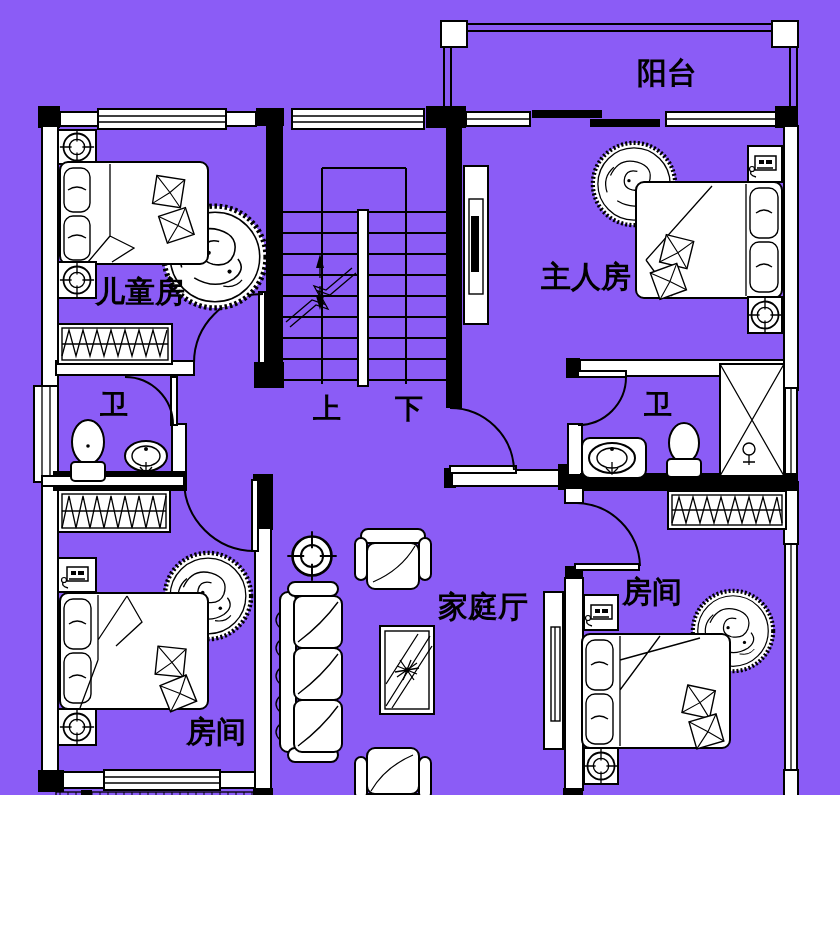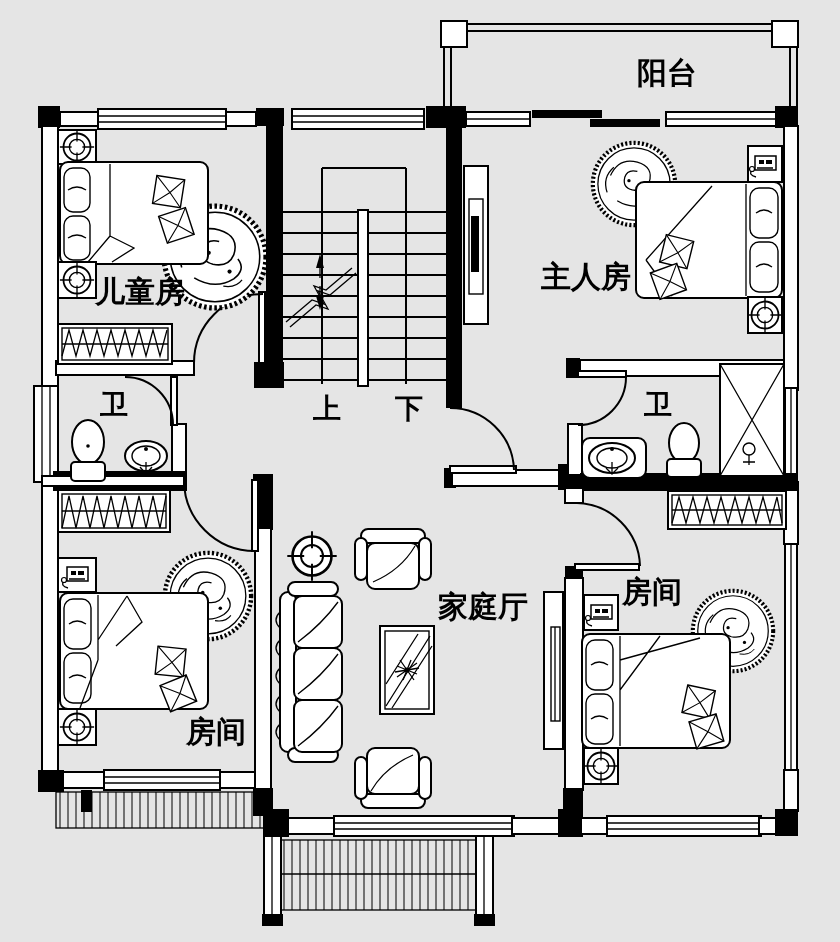--- a/index.html
+++ b/index.html
@@ -1,16 +1,16 @@
 <!DOCTYPE html>
 <html><head>
 <meta charset="utf-8">
 <style>
   html,body{margin:0;padding:0;background:#ffffff;}
-  .stage{width:840px;height:942px;position:relative;background:#e5e5e5;overflow:hidden;}
+  .stage{width:840px;height:795px;position:relative;background:#8b5cf6;overflow:hidden;}
   svg{display:block;}
   
   .w{fill:#ffffff;stroke:#000000;stroke-width:2;}
   
   .b{fill:#000000;stroke:none;}
   
   .ln{fill:none;stroke:#000000;stroke-width:2;}
   .tn{fill:none;stroke:#000000;stroke-width:1.3;}
   .fw{fill:#ffffff;stroke:#000000;stroke-width:2;}
   .ft{fill:#ffffff;stroke:#000000;stroke-width:1.4;}

